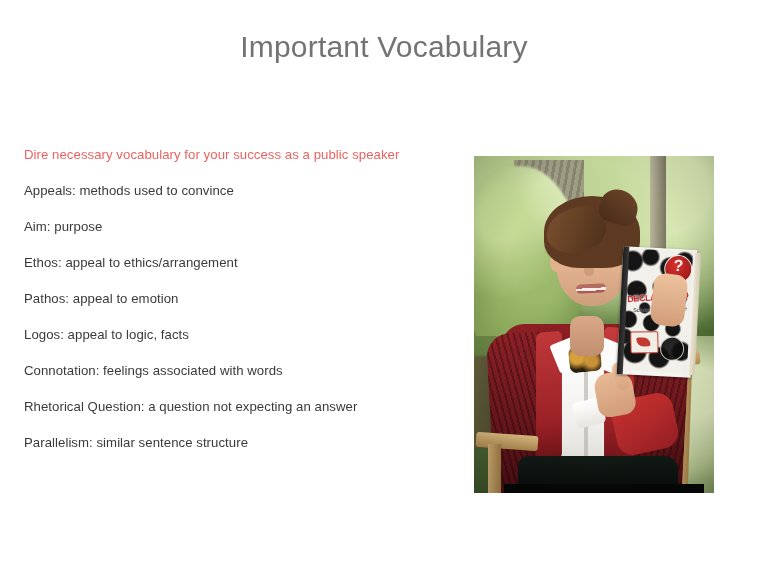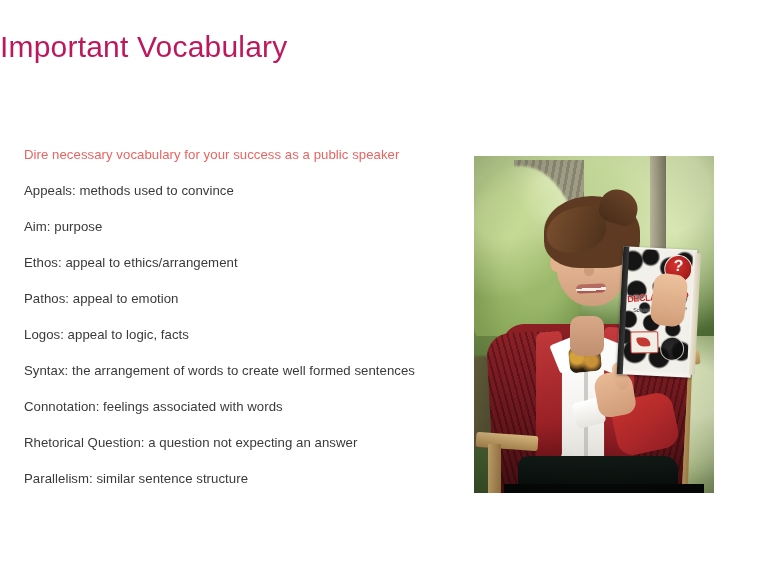--- a/index.html
+++ b/index.html
@@ -21,25 +21,25 @@
     height: 561px;
     background: #ffffff;
   }
 
   
   .slide-title {
     position: absolute;
     left: 0;
     top: 30px;
     width: 768px;
-    text-align: left;
+    text-align: center;
     font-size: 30px;
     font-weight: 300;
     letter-spacing: 0.2px;
-    color: #be185d;
+    color: #737373;
     font-family: "Liberation Sans", sans-serif;
   }
 
   
   .body-list {
     position: absolute;
     left: 24px;
     top: 142px;
     width: 440px;
   }
@@ -474,21 +474,20 @@
 
   <div class="slide-title">Important Vocabulary</div>
 
   <div class="body-list">
     <div class="body-line accent">Dire necessary vocabulary for your success as a public speaker</div>
     <div class="body-line">Appeals: methods used to convince</div>
     <div class="body-line">Aim: purpose</div>
     <div class="body-line">Ethos: appeal to ethics/arrangement</div>
     <div class="body-line">Pathos: appeal to emotion</div>
     <div class="body-line">Logos: appeal to logic, facts</div>
-    <div class="body-line">Syntax: the arrangement of words to create well formed sentences</div>
     <div class="body-line">Connotation: feelings associated with words</div>
     <div class="body-line">Rhetorical Question: a question not expecting an answer</div>
     <div class="body-line">Parallelism: similar sentence structure</div>
   </div>
 
   <div class="photo">
     <div class="photo-inner">
 
       <div class="bg-sky"></div>
       <div class="bg-fence"></div>

